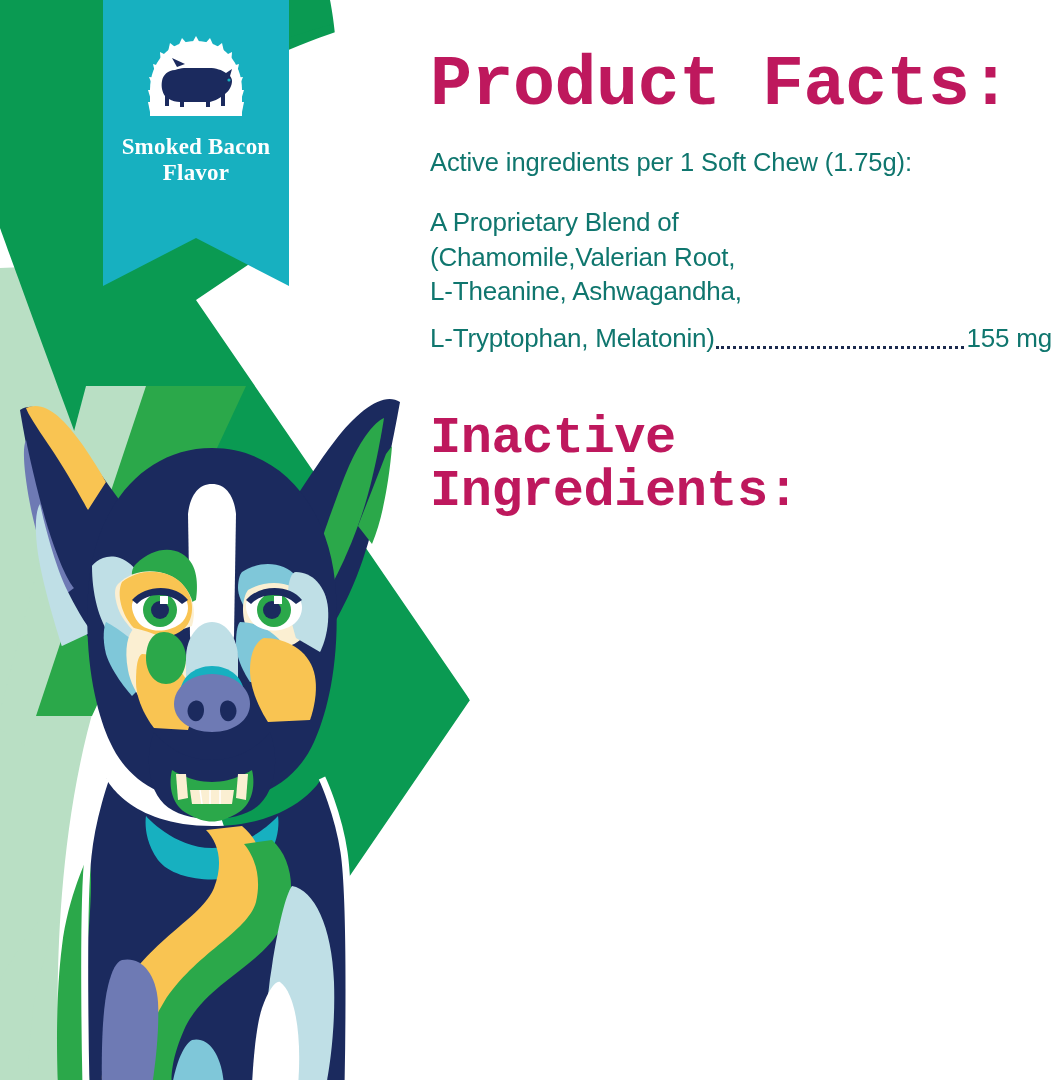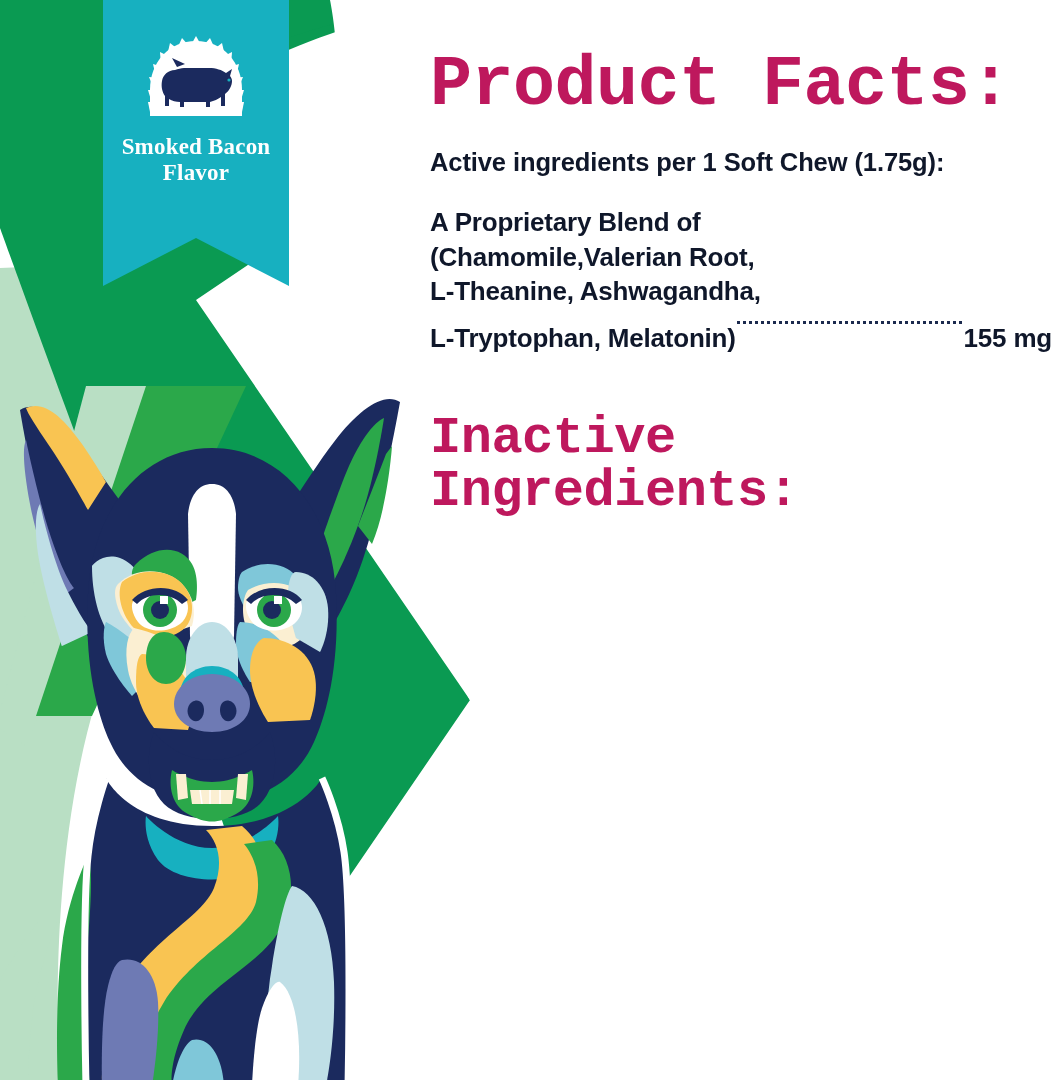--- a/index.html
+++ b/index.html
@@ -98,42 +98,42 @@
     margin: 0 0 26px 0;
   }
   #inactive-heading {
     font-size: 52px;
     line-height: 1.02;
     margin: 0 0 16px 0;
     white-space: pre-line;
   }
 
   .body-text {
-    color: #0f172a;
+    color: #0f766e;
     font-family: "Liberation Sans", sans-serif;
-    font-weight: 700;
+    font-weight: 400;
   }
   #serving-line {
     font-size: 25.5px;
     line-height: 1.2;
     margin: 0 0 28px 0;
     letter-spacing: -0.1px;
   }
   #active-blend {
     font-size: 26px;
     line-height: 1.33;
     margin: 0 0 56px 0;
     letter-spacing: -0.2px;
     white-space: pre-line;
   }
   #active-blend-last {
     font-size: 26px;
     line-height: 1.33;
     display: flex;
-    align-items: flex-start;
+    align-items: flex-end;
     letter-spacing: -0.2px;
   }
   #dot-leader {
     flex: 1 1 auto;
     border-bottom: 3.5px dotted #1B2A4E;
     margin: 0 2px 7px 1px;
     min-width: 20px;
     height: 0;
   }
   #active-amount {

